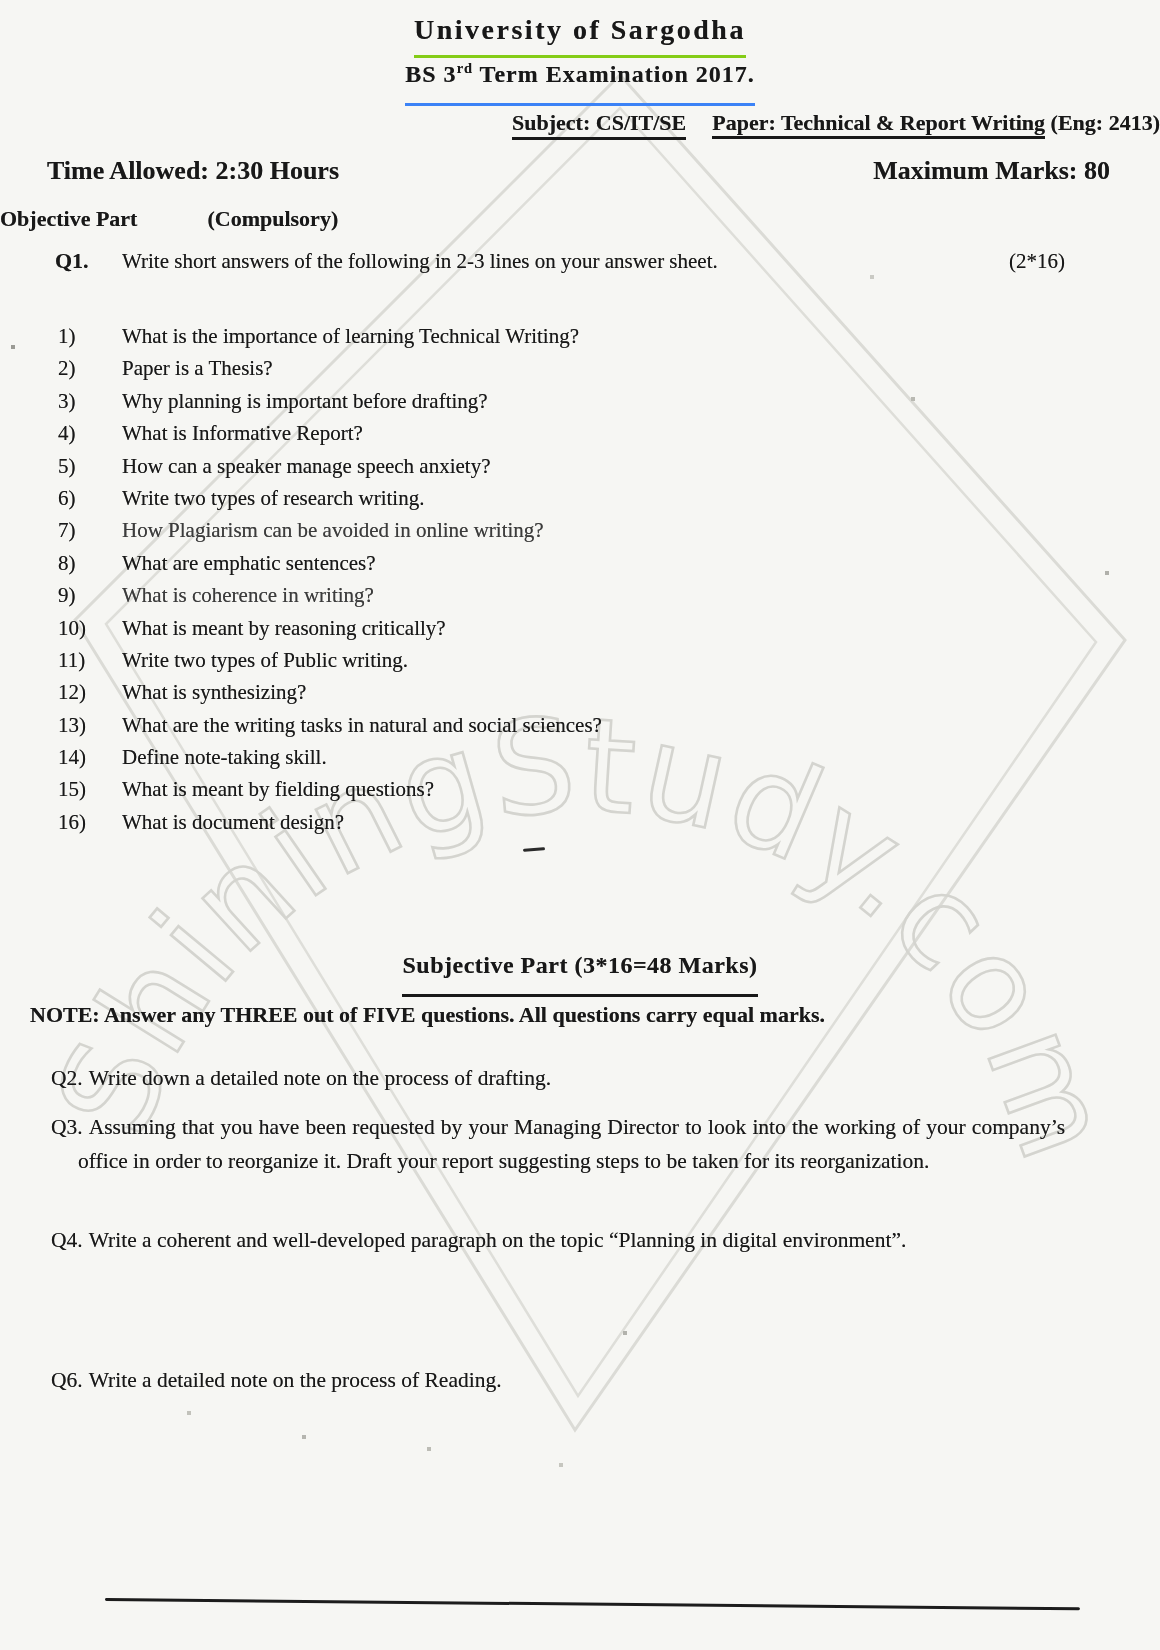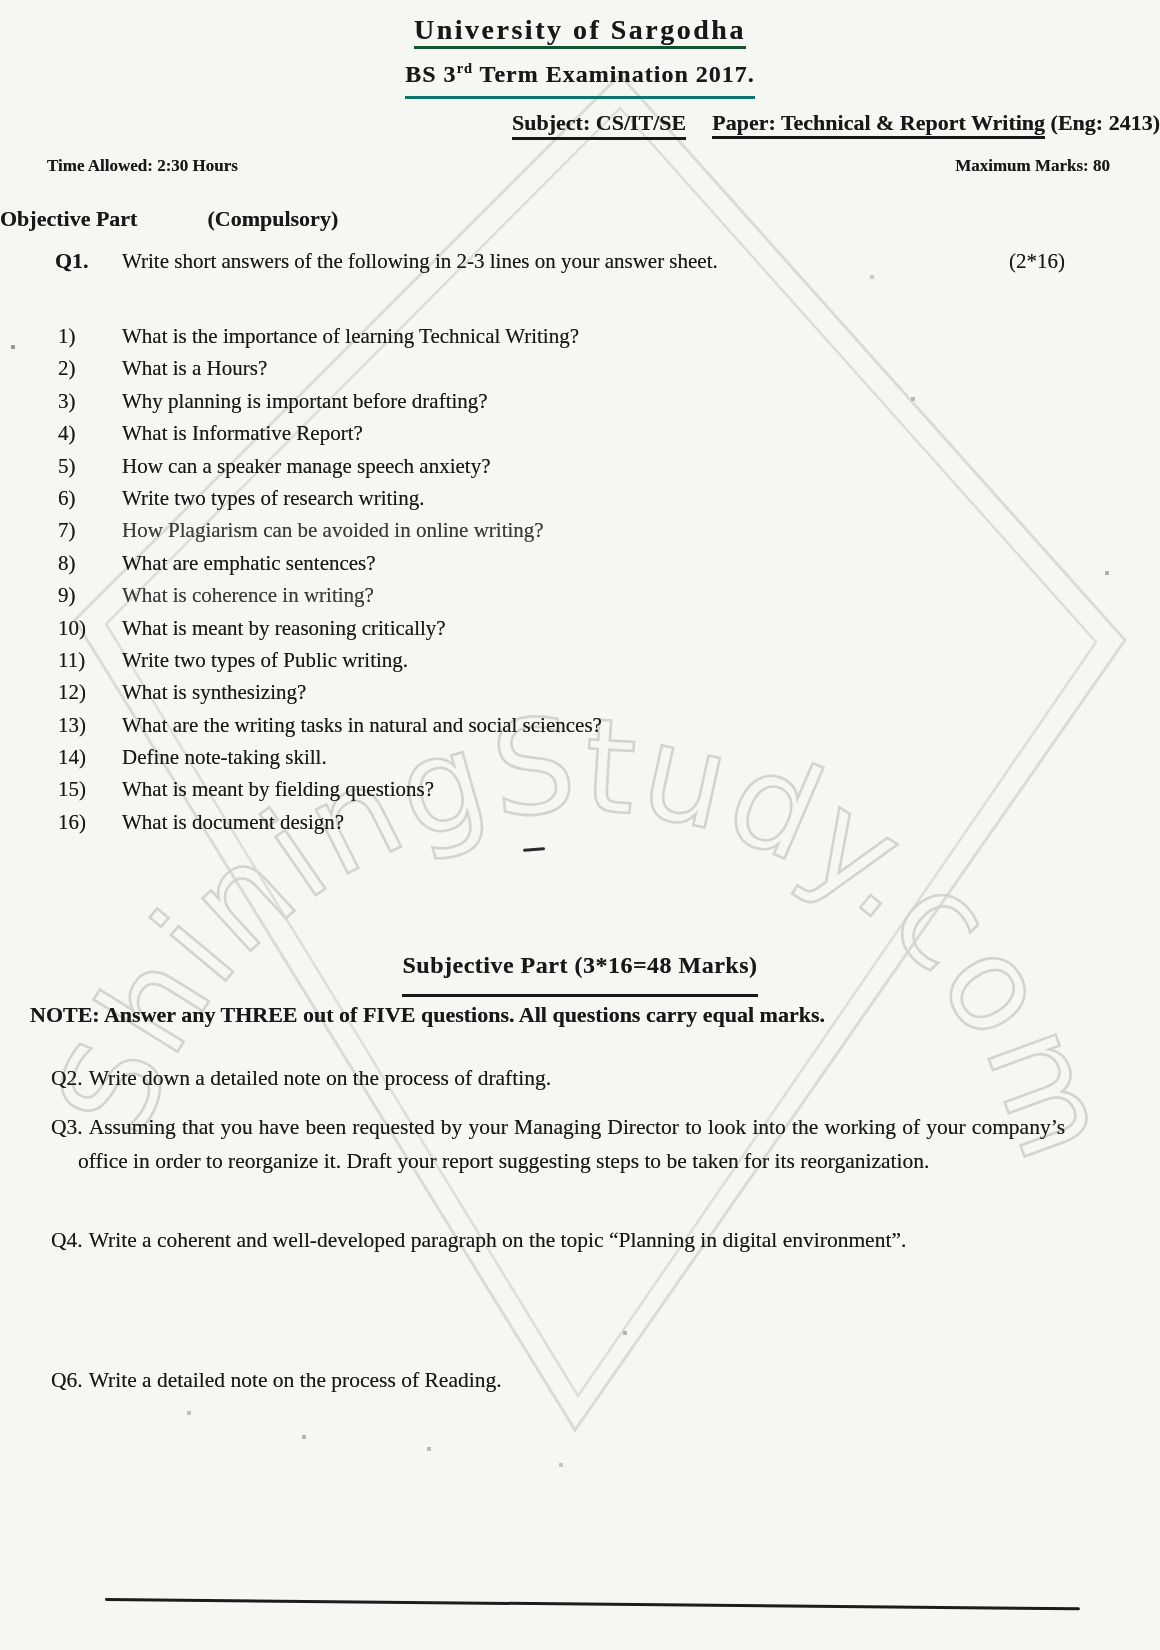--- a/index.html
+++ b/index.html
@@ -16,37 +16,37 @@
   .txt{ text-shadow:0 0 .6px rgba(20,20,20,.55); }
 
   
   .watermark{position:absolute;inset:0;width:100%;height:100%;pointer-events:none;}
 
   
   .hdr-university{
     position:absolute;top:14px;left:0;width:100%;
     text-align:center;font-size:28px;font-weight:bold;letter-spacing:2.5px;
   }
-  .hdr-university .u{border-bottom:3px solid #14532d;padding-bottom:1px;}
+  .hdr-university .u{border-bottom:3px solid #84cc16;padding-bottom:10px;}
   .hdr-exam{
     position:absolute;top:60px;left:0;width:100%;
     text-align:center;font-size:24px;font-weight:bold;letter-spacing:1px;
   }
-  .hdr-exam .u{border-bottom:3px solid #0f766e;padding-bottom:9px;}
+  .hdr-exam .u{border-bottom:3px solid #3b82f6;padding-bottom:16px;}
   sup{font-size:0.6em;}
   .hdr-subject{
     position:absolute;top:110px;left:0;width:100%;
     display:flex;justify-content:flex-end;align-items:baseline;gap:26px;
     font-size:22px;font-weight:bold;
   }
   .hdr-subject .u{border-bottom:3px solid #181818;padding-bottom:1px;}
   .hdr-meta{
     position:absolute;top:156px;left:47px;right:50px;
     display:flex;justify-content:space-between;align-items:baseline;
-    font-size:17px;font-weight:bold;
+    font-size:26px;font-weight:bold;
   }
   .hdr-part{
     position:absolute;top:206px;left:0;width:100%;
     display:flex;gap:70px;
     font-size:22px;font-weight:bold;
   }
 
   
   .q1-row{
     position:absolute;top:248px;left:55px;right:95px;
@@ -155,21 +155,21 @@
     <span class="q1-marks">(2*16)</span>
   </div>
 
   <div class="sq-list txt">
     <div class="sq-row">
         <span class="sq-num">1)</span>
         <span class="sq-text">What is the importance of learning Technical Writing?</span>
       </div>
     <div class="sq-row">
         <span class="sq-num">2)</span>
-        <span class="sq-text">What is a Hours?</span>
+        <span class="sq-text">Paper is a Thesis?</span>
       </div>
     <div class="sq-row">
         <span class="sq-num">3)</span>
         <span class="sq-text">Why planning is important before drafting?</span>
       </div>
     <div class="sq-row">
         <span class="sq-num">4)</span>
         <span class="sq-text">What is Informative Report?</span>
       </div>
     <div class="sq-row">

